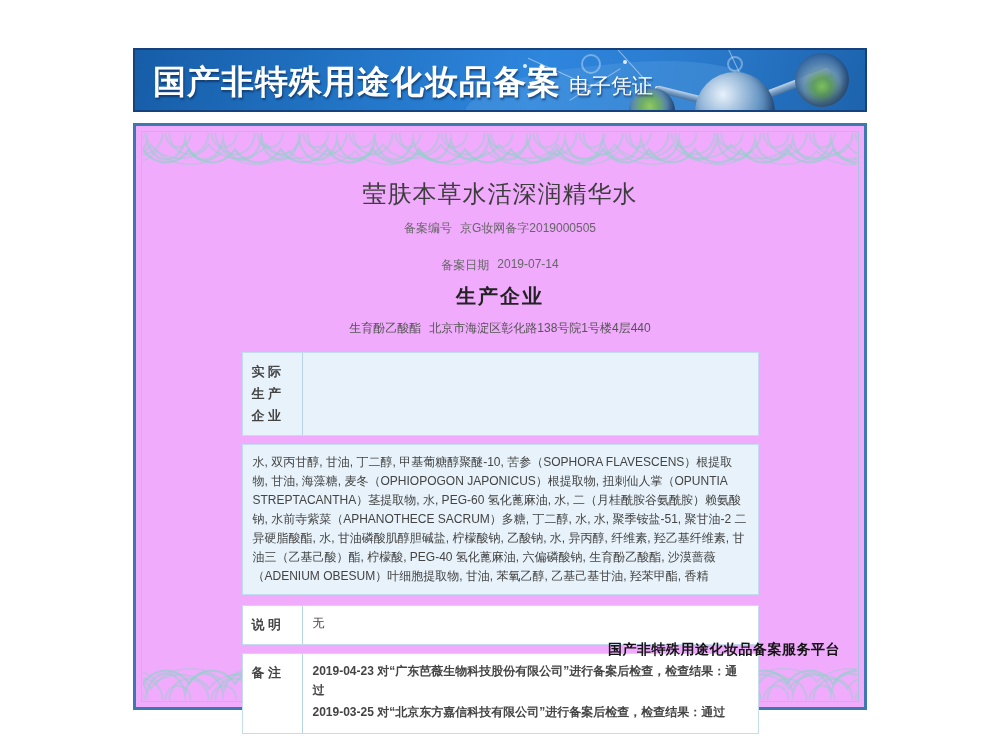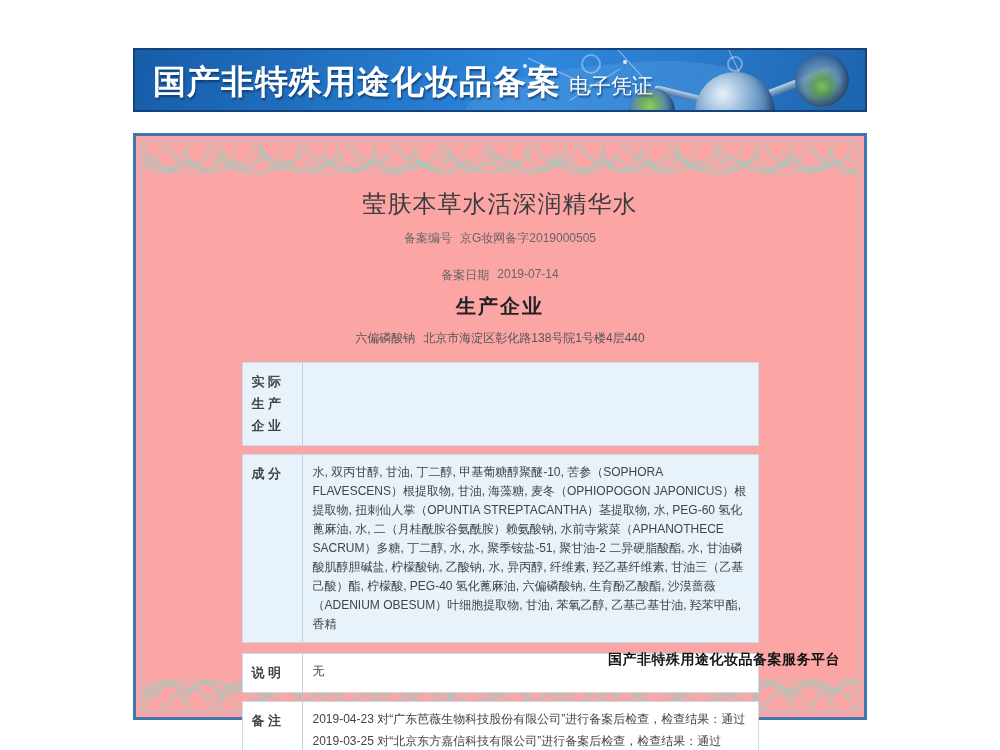--- a/index.html
+++ b/index.html
@@ -28,22 +28,22 @@
        background:linear-gradient(180deg,#c3d6ea,#7ea3c9 45%,#46719f);}
   .rod.r1{left:612px;top:32px;width:86px;height:8px;transform:rotate(-21deg);}
   .rod.r2{left:520px;bottom:10px;width:66px;height:7px;transform:rotate(14deg);}
   .net-line{position:absolute;height:1px;background:rgba(255,255,255,.45);}
   .net-dot{position:absolute;width:4px;height:4px;border-radius:50%;background:rgba(255,255,255,.85);}
   .bubble{position:absolute;border:2px solid rgba(255,255,255,.35);border-radius:50%;}
   .map-blob{position:absolute;left:330px;top:14px;width:300px;height:90px;border-radius:45% 55% 60% 40%;
             background:rgba(90,160,225,.35);transform:rotate(-6deg);}
 
   
-  .certificate{position:absolute;left:133px;top:133px;width:734px;height:587px;box-sizing:border-box;
-               border:3px solid #3f77b0;background:#fca5a5;}
+  .certificate{position:absolute;left:133px;top:123px;width:734px;height:587px;box-sizing:border-box;
+               border:3px solid #3f77b0;background:#f0abfc;}
   .cert-inner{position:absolute;left:5px;right:5px;top:5px;bottom:5px;border:1px solid #a8c5da;}
 
   .guilloche{position:absolute;left:1px;right:1px;height:36px;background-repeat:repeat-x;}
   .guilloche.top{top:1px;
     background-image:
       radial-gradient(30px 32px at 23px 0,transparent 26px,rgba(130,214,194,.55) 27px,rgba(130,214,194,.55) 28px,transparent 29px),
       radial-gradient(36px 28px at 29px 0,transparent 31px,rgba(130,214,194,.42) 32px,rgba(130,214,194,.42) 33px,transparent 34px),
       radial-gradient(22px 30px at 19px 0,transparent 18px,rgba(130,214,194,.45) 19px,rgba(130,214,194,.45) 20px,transparent 21px),
       radial-gradient(44px 34px at 33px 0,transparent 39px,rgba(130,214,194,.35) 40px,rgba(130,214,194,.35) 41px,transparent 42px),
       radial-gradient(22px 24px at 23px 0,transparent 18px,rgba(130,214,194,.4) 19px,rgba(130,214,194,.4) 20px,transparent 21px),
@@ -73,21 +73,21 @@
 
   .box{display:flex;border:1px solid #c3dcee;background:#e7f2fa;box-sizing:border-box;width:517px;}
   .box.white{background:#fff;}
   .box .label{flex:0 0 46px;padding:8px 4px 8px 9px;font-size:13px;font-weight:bold;color:#444;
               white-space:pre-line;line-height:1.7;border-right:1px solid #b9d3e6;}
   .box .body{flex:1;padding:8px 10px;font-size:12px;line-height:1.58;color:#444;}
   .box.actual{min-height:66px;margin-bottom:8px;}
   .box.ingredients{min-height:120px;margin-bottom:10px;}
   .box.note{min-height:30px;margin-bottom:8px;}
   .box.remarks{min-height:52px;margin-bottom:14px;}
-  .remark-line{margin-bottom:3px;}
+  .remark-line{margin-bottom:3px;font-weight:bold;}
 
   .platform{position:absolute;right:18px;bottom:42px;font-size:14px;font-weight:bold;color:#141414;letter-spacing:.5px;}
 </style>
 </head>
 <body>
 
 <div class="page">
 
   <div class="banner">
     <div class="map-blob"></div>
@@ -128,32 +128,31 @@
         <div class="kv-row filing-date">
           <span>备案日期</span>
           <span>2019-07-14</span>
         </div>
 
         <div class="manufacturer-row">
           <span>生产企业</span>
         </div>
 
         <div class="kv-row address">
-          <span>六偏磷酸钠</span>
+          <span>生育酚乙酸酯</span>
           <span>北京市海淀区彰化路138号院1号楼4层440</span>
         </div>
 
         <div class="box actual">
           <div class="label">实 际
 生 产
 企 业</div>
         </div>
 
         <div class="box ingredients">
-          <div class="label">成 分</div>
           <div class="body">水, 双丙甘醇, 甘油, 丁二醇, 甲基葡糖醇聚醚-10, 苦参（SOPHORA FLAVESCENS）根提取物, 甘油, 海藻糖, 麦冬（OPHIOPOGON JAPONICUS）根提取物, 扭刺仙人掌（OPUNTIA STREPTACANTHA）茎提取物, 水, PEG-60 氢化蓖麻油, 水, 二（月桂酰胺谷氨酰胺）赖氨酸钠, 水前寺紫菜（APHANOTHECE SACRUM）多糖, 丁二醇, 水, 水, 聚季铵盐-51, 聚甘油-2 二异硬脂酸酯, 水, 甘油磷酸肌醇胆碱盐, 柠檬酸钠, 乙酸钠, 水, 异丙醇, 纤维素, 羟乙基纤维素, 甘油三（乙基己酸）酯, 柠檬酸, PEG-40 氢化蓖麻油, 六偏磷酸钠, 生育酚乙酸酯, 沙漠蔷薇（ADENIUM OBESUM）叶细胞提取物, 甘油, 苯氧乙醇, 乙基己基甘油, 羟苯甲酯, 香精</div>
         </div>
 
         <div class="box white note">
           <div class="label">说 明</div>
           <div class="body">无</div>
         </div>
 
         <div class="box white remarks">
           <div class="label">备 注</div>

